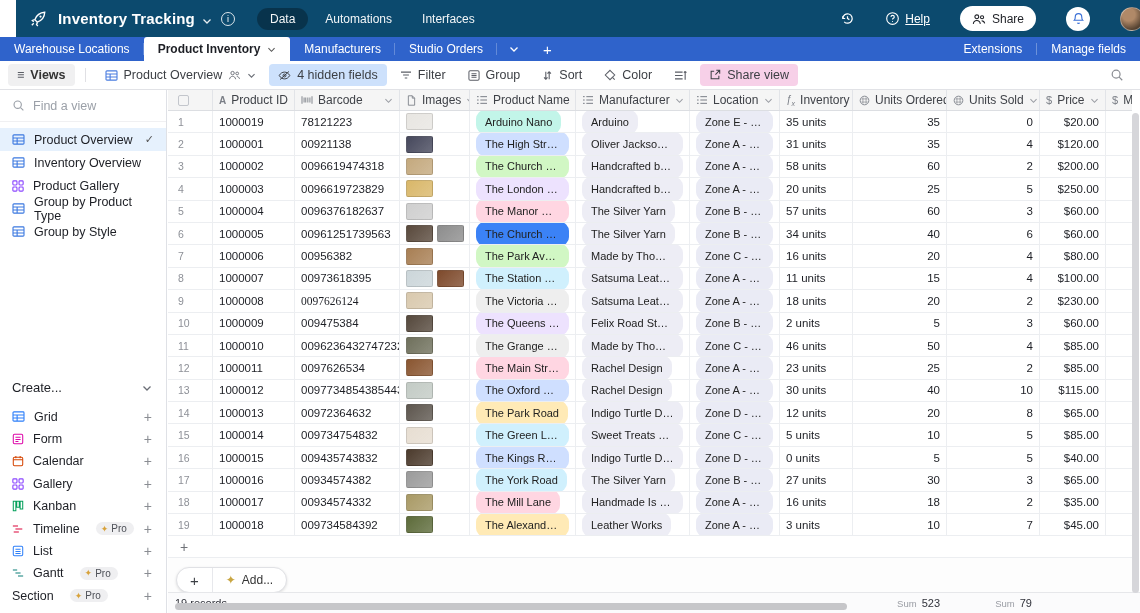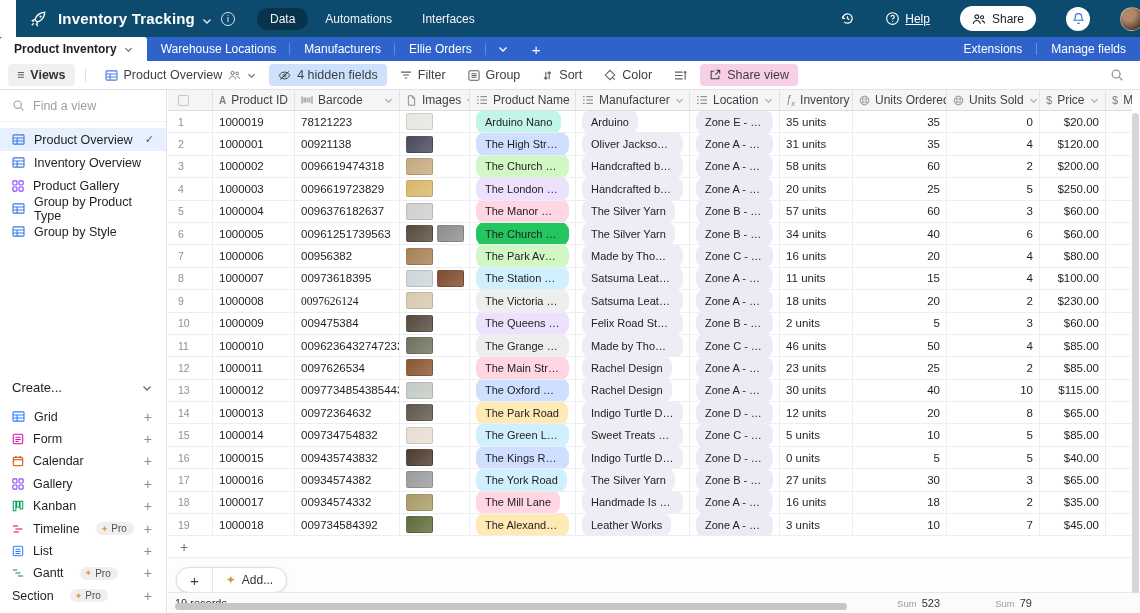--- a/index.html
+++ b/index.html
@@ -145,26 +145,26 @@
             <path d="M8 2a4 4 0 0 0-4 4c0 3-1.2 4.2-1.2 4.2h10.4S12 9 12 6a4 4 0 0 0-4-4z"></path>
             <path d="M6.7 13.2a1.4 1.4 0 0 0 2.6 0"></path>
           </svg>
       </span>
       <span class="avatar"></span>
     </div>
   </div>
 
   <div class="tabbar">
     <div id="tabs" style="display:flex;">
+        <span class="tab">Warehouse Locations</span>
         <span class="tab active">Product Inventory<span class="tchev"><svg width="9" height="7" viewBox="0 0 10 8" fill="none" stroke="currentColor" stroke-width="1.2">
               <path d="M1.5 2.5 5 6l3.5-3.5"></path>
             </svg></span></span>
-        <span class="tab">Warehouse Locations</span>
         <span class="tab">Manufacturers</span>
-        <span class="tab">Ellie Orders</span>
+        <span class="tab">Studio Orders</span>
       </div>
     <div class="tabtool">
       <svg width="10" height="8" viewBox="0 0 10 8" fill="none" stroke="#fff" stroke-width="1.3">
           <path d="M1.5 2.5 5 6l3.5-3.5"></path>
         </svg>
     </div>
     <div class="tabtool" style="font-size:15px;">+</div>
     <div class="spacer"></div>
     <div class="tabright">
       <span class="ritem">Extensions</span>
@@ -668,21 +668,21 @@
    </div>
         <div class="grow">
      <div class="gc num" style="width:45px;flex:none;">6</div>
      <div class="gc" style="width:82px;flex:none;">1000005</div>
      <div class="gc" style="width:105px;flex:none;">00961251739563</div>
      <div class="gc" style="width:70px;flex:none;">
             <span class="thumb" style="background:linear-gradient(135deg,#59493c,#59493ccc)"></span>
             <span class="thumb" style="background:linear-gradient(135deg,#8d8d8d,#8d8d8dcc)"></span>
           </div>
      <div class="gc" style="width:106px;flex:none;">
-            <span class="pill" style="background:#22c55e">The Church Lane</span>
+            <span class="pill" style="background:#3b82f6">The Church Lane</span>
           </div>
      <div class="gc" style="width:114px;flex:none;">
             <span class="pill" style="background:#ededf5">The Silver Yarn</span>
           </div>
      <div class="gc" style="width:90px;flex:none;">
             <span class="pill" style="background:#eaebf5">Zone B - Shelf 1</span>
           </div>
      <div class="gc" style="width:73px;flex:none;">34 units</div>
      <div class="gc right" style="width:94px;flex:none;">40</div>
      <div class="gc right" style="width:93px;flex:none;">6</div>

